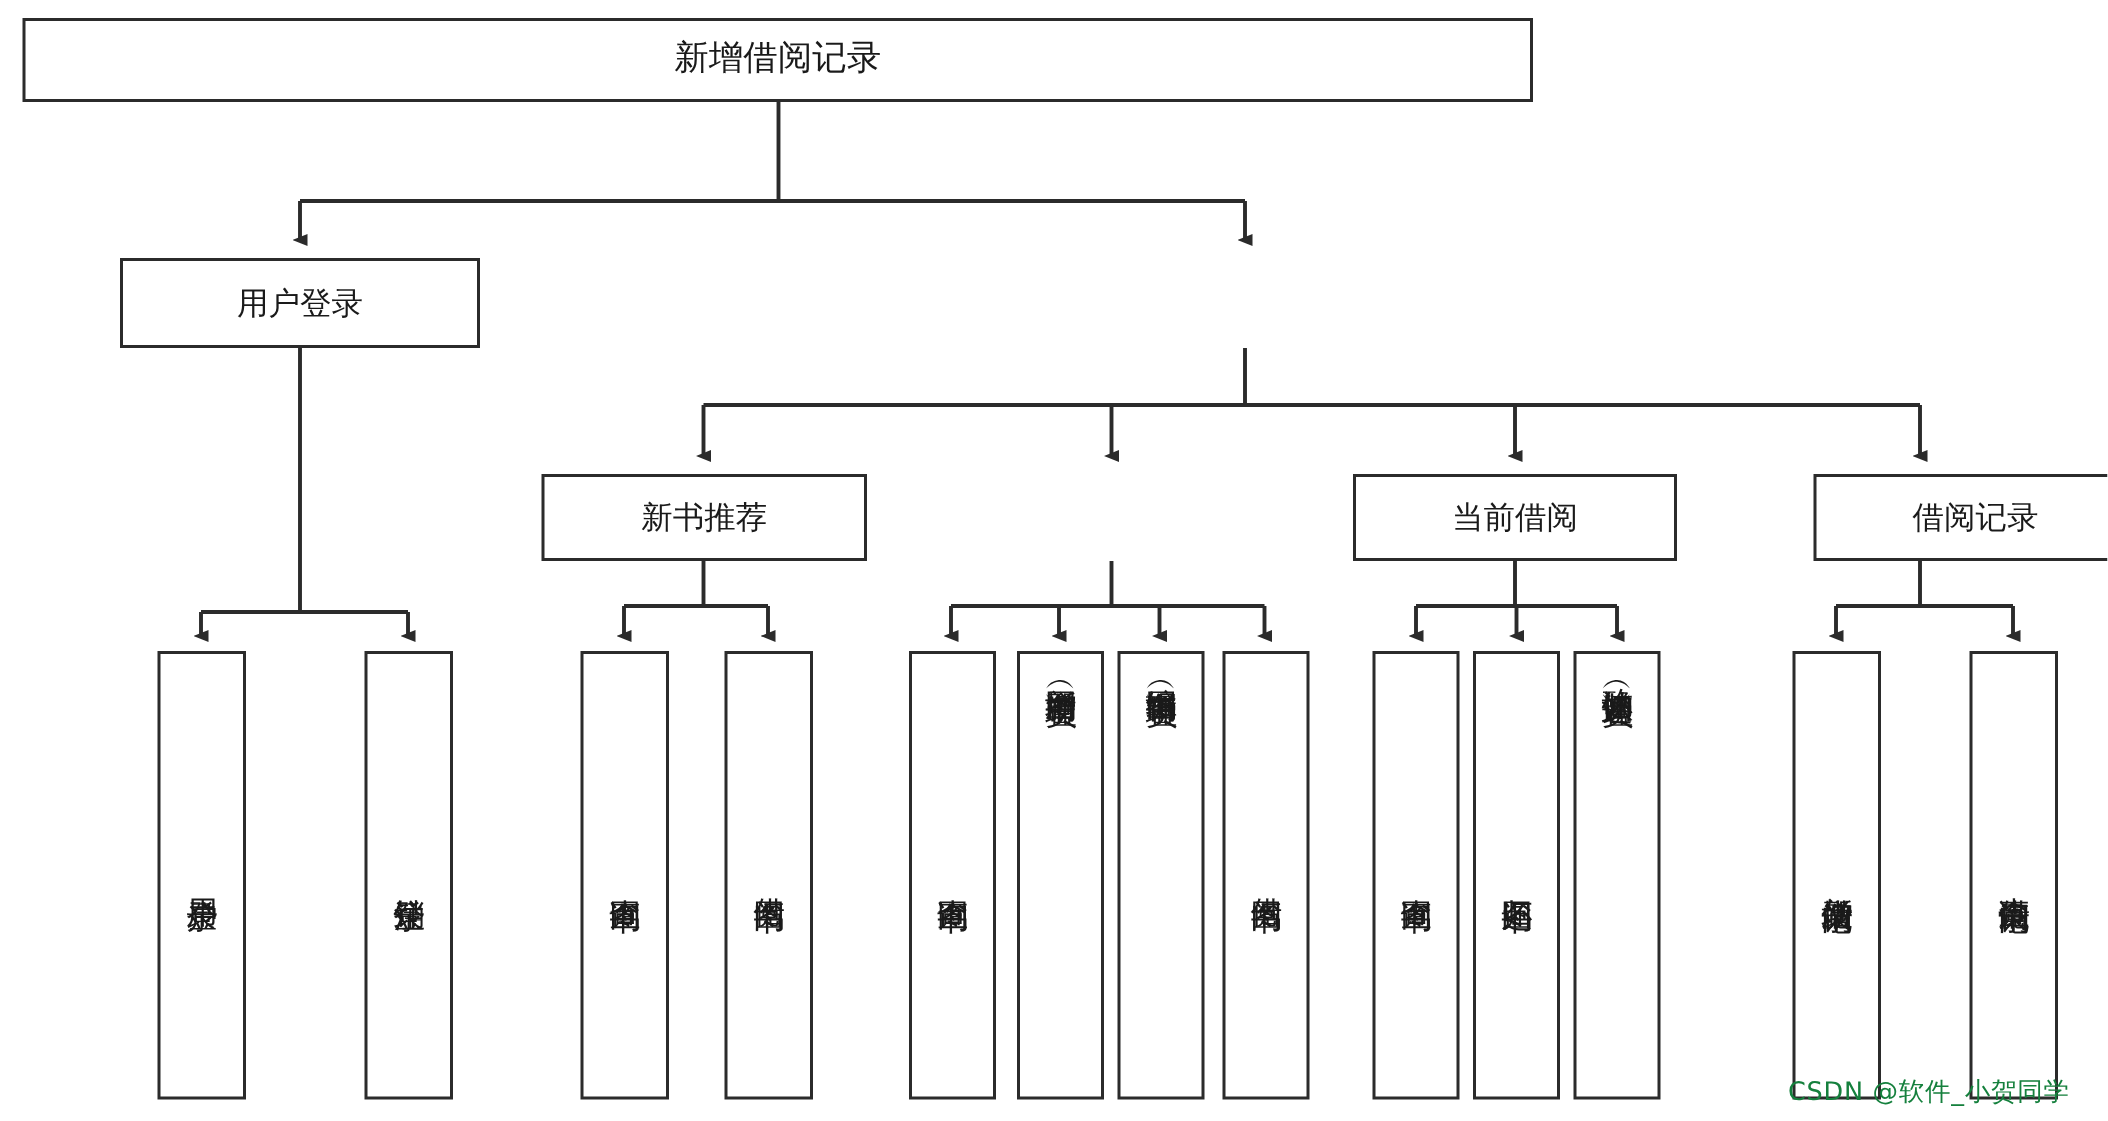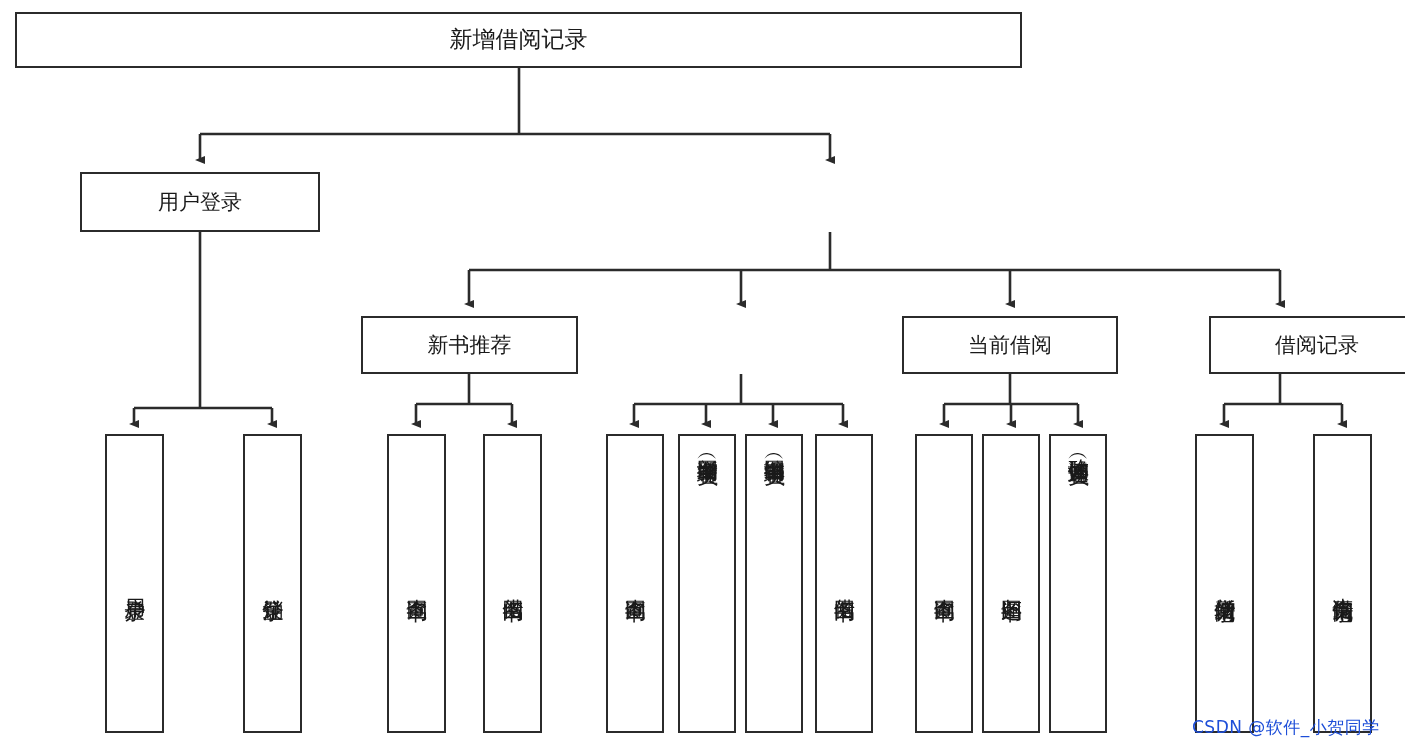--- a/index.html
+++ b/index.html
@@ -55,21 +55,21 @@
     letter-spacing: 1px;
     white-space: pre;
   }
   .node.leaf.mid {
     justify-content: center;
     padding-top: 0;
   }
   .watermark {
     position: absolute;
     font-size: 17px;
-    color: #1d4ed8;
+    color: #15803d;
     white-space: nowrap;
     letter-spacing: 0.5px;
   }
 </style>
 </head>
 <body>
 
 <div id="canvas">
 
   <svg id="edges" viewBox="0 0 1405 747" xmlns="http://www.w3.org/2000/svg">

